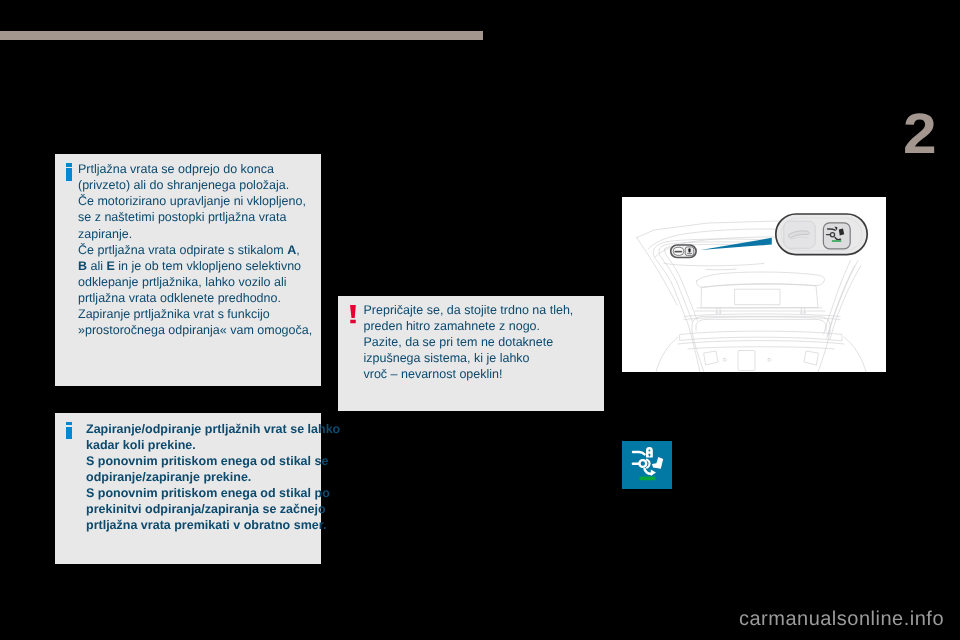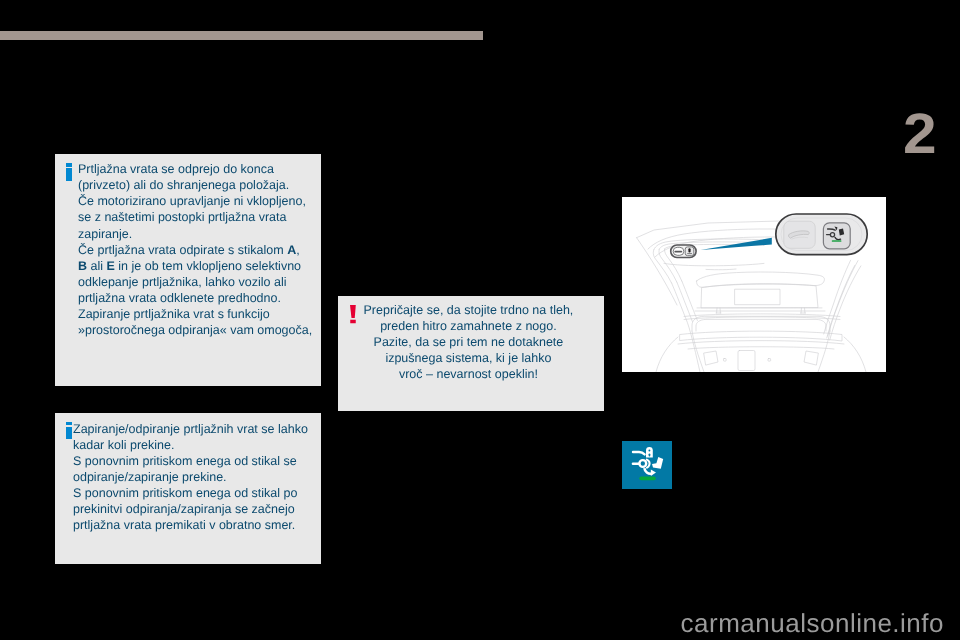--- a/index.html
+++ b/index.html
@@ -4,38 +4,38 @@
 <style>
   html,body{margin:0;padding:0;}
   body{width:960px;height:640px;background:#000;overflow:hidden;
        font-family:"Liberation Sans",sans-serif;-webkit-font-smoothing:antialiased;text-rendering:geometricPrecision;}
   .page{position:relative;width:960px;height:640px;overflow:hidden;}
   #topbar{position:absolute;left:0;top:31px;width:483px;height:9px;background:#a2968f;}
   #chapnum{position:absolute;left:903px;top:105.5px;font-size:57px;line-height:57px;
            font-weight:bold;color:#a2968f;letter-spacing:0;transform:scaleX(1.06);transform-origin:left top;}
   .box{position:absolute;background:#e8e8e8;box-sizing:border-box;}
   #box1{left:55px;top:154px;width:265.5px;height:231.5px;}
-  #box2{left:338px;top:296px;width:265.5px;height:114.5px;text-align:center;}
+  #box2{left:338px;top:296px;width:265.5px;height:114.5px;}
   #box3{left:55px;top:412.5px;width:265.5px;height:151.5px;}
   .btext{position:absolute;left:23px;font-size:12.5px;line-height:16.1px;color:#0c4a6e;}
   .btext .ln{white-space:pre;}
   #box1 .btext{top:7.2px;left:23px;}
   #box2 .btext{top:5.9px;left:25.5px;}
-  #box3 .btext{top:8px;left:18px;}
+  #box3 .btext{top:8px;left:31px;font-weight:bold;}
   .ico-info{position:absolute;left:11px;top:9.4px;width:5.7px;height:17.3px;}
   #box3 .ico-info{top:9.6px;}
   .ico-info .dot{position:absolute;left:0;top:0;width:5.7px;height:3.3px;background:#0288d1;}
   .ico-info .bar{position:absolute;left:0;top:4.7px;width:5.7px;height:12.6px;background:#0288d1;}
   .ico-warn{position:absolute;left:11.5px;top:9.3px;width:5.8px;height:18.3px;overflow:visible;}
   #photo{position:absolute;left:622px;top:197px;width:264px;height:175px;background:#fff;overflow:hidden;}
   .illus{position:absolute;left:0;top:0;width:264px;height:175px;display:block;}
   #greenicon{position:absolute;left:622px;top:441px;width:50px;height:48px;background:#0279a5;}
   #greenicon svg{display:block;}
   #wm{position:absolute;left:0;top:608px;width:960px;text-align:right;padding-right:16px;
-      box-sizing:border-box;color:#9b9b9b;font-size:26px;letter-spacing:0.5px;}
+      box-sizing:border-box;color:#9b9b9b;font-size:20px;letter-spacing:0.5px;}
 </style>
 </head>
 <body>
 
 <div class="page">
   <div id="topbar"></div>
   <div id="chapnum">2</div>
 
   <div class="box" id="box1">
     <div class="ico-info">

